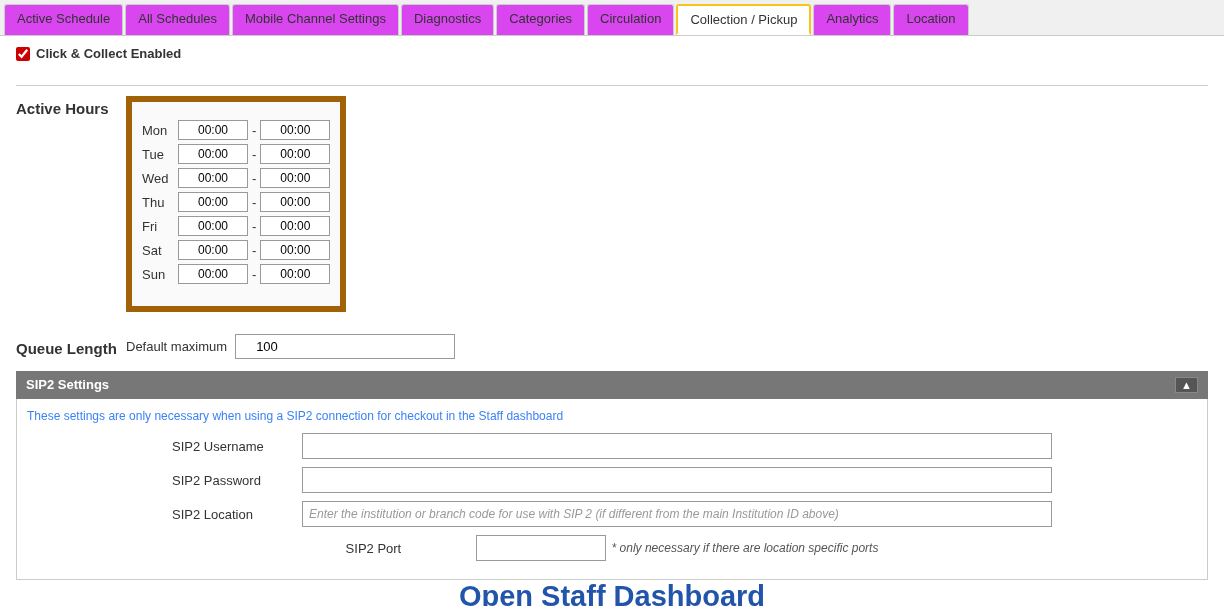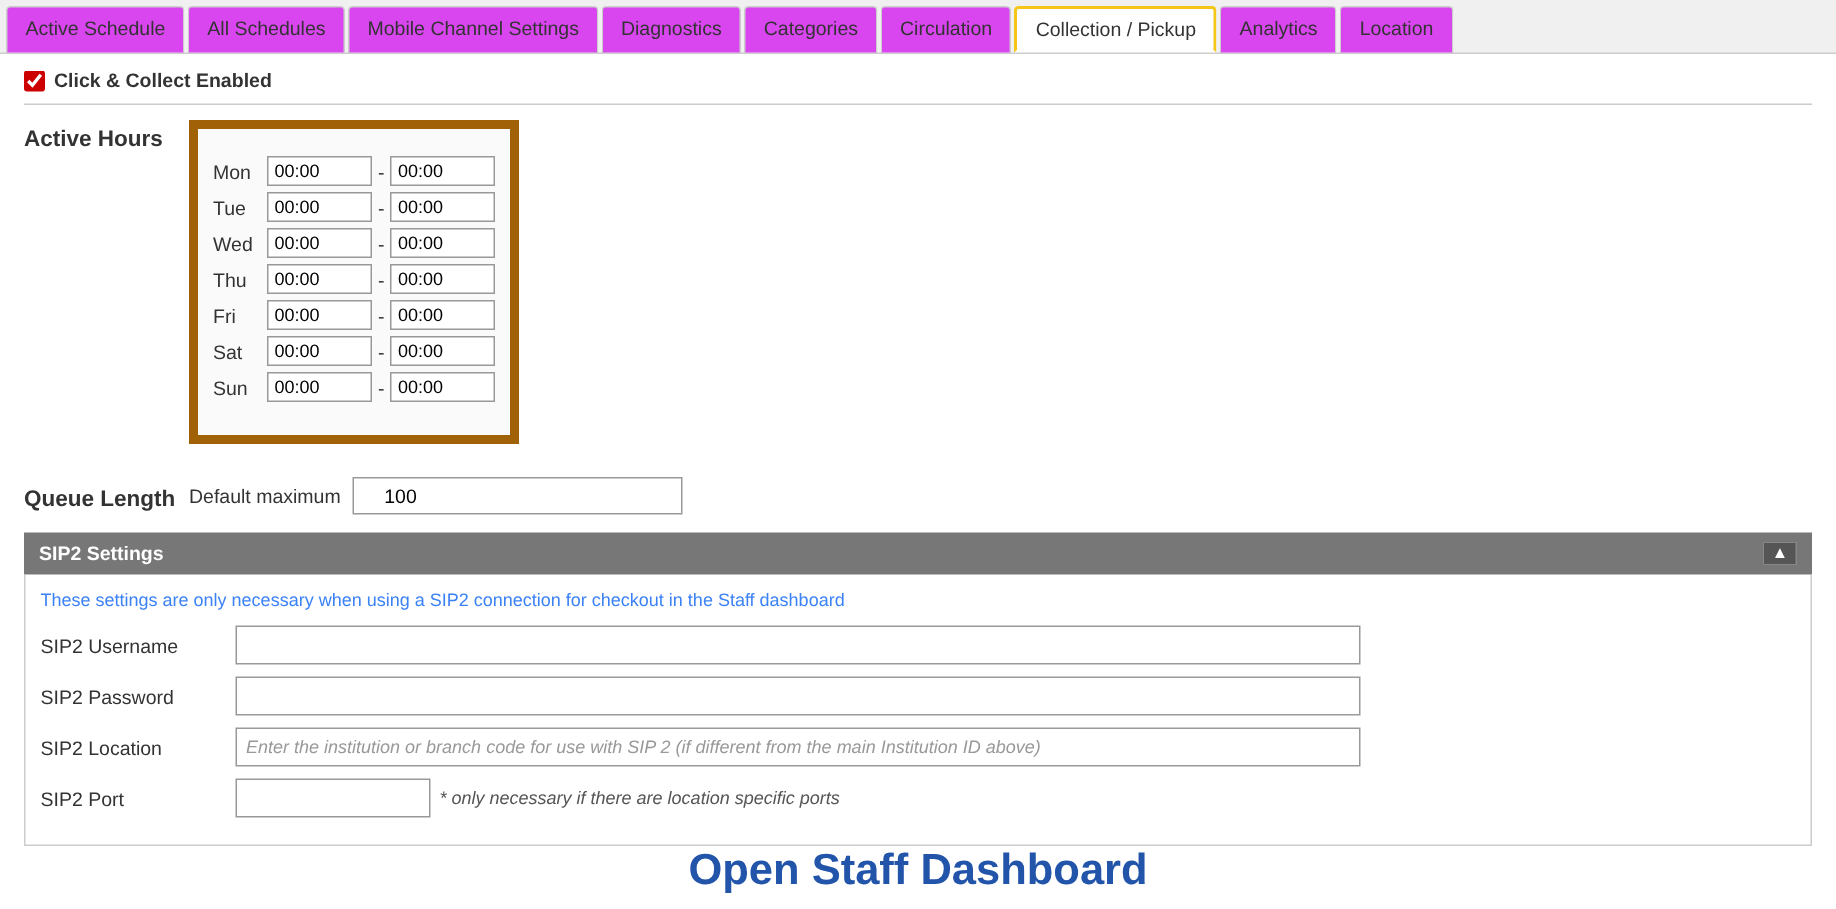--- a/index.html
+++ b/index.html
@@ -41,21 +41,21 @@
     .content {
       padding: 10px 16px;
     }
 
     
     .checkbox-row {
       display: flex;
       align-items: center;
       gap: 6px;
       margin-bottom: 10px;
-      padding-bottom: 8px;
+      padding-bottom: 24px;
       border-bottom: 1px solid #ccc;
     }
     .checkbox-row input[type=checkbox] {
       width: 14px;
       height: 14px;
       accent-color: #cc0000;
     }
     .checkbox-label {
       font-size: 13px;
       font-weight: bold;
@@ -93,20 +93,21 @@
     }
     .day-label {
       width: 36px;
       font-size: 13px;
     }
     .time-input {
       width: 70px;
       padding: 2px 4px;
       border: 1px solid #999;
       font-size: 12px;
+      text-align: center;
     }
     .dash {
       margin: 0 4px;
     }
     .queue-inner {
       display: flex;
       align-items: center;
       gap: 8px;
     }
     .queue-default-label {
@@ -137,20 +138,21 @@
     }
     .sip2-note {
       font-size: 12px;
       margin-bottom: 10px;
       color: #3b82f6;
     }
     .sip2-row {
       display: flex;
       align-items: center;
       margin-bottom: 8px;
+      justify-content: center;
     }
     .sip2-row-label {
       width: 130px;
       font-size: 13px;
     }
     .sip2-input {
       flex: 1;
       max-width: 750px;
       padding: 5px 6px;
       border: 1px solid #999;

